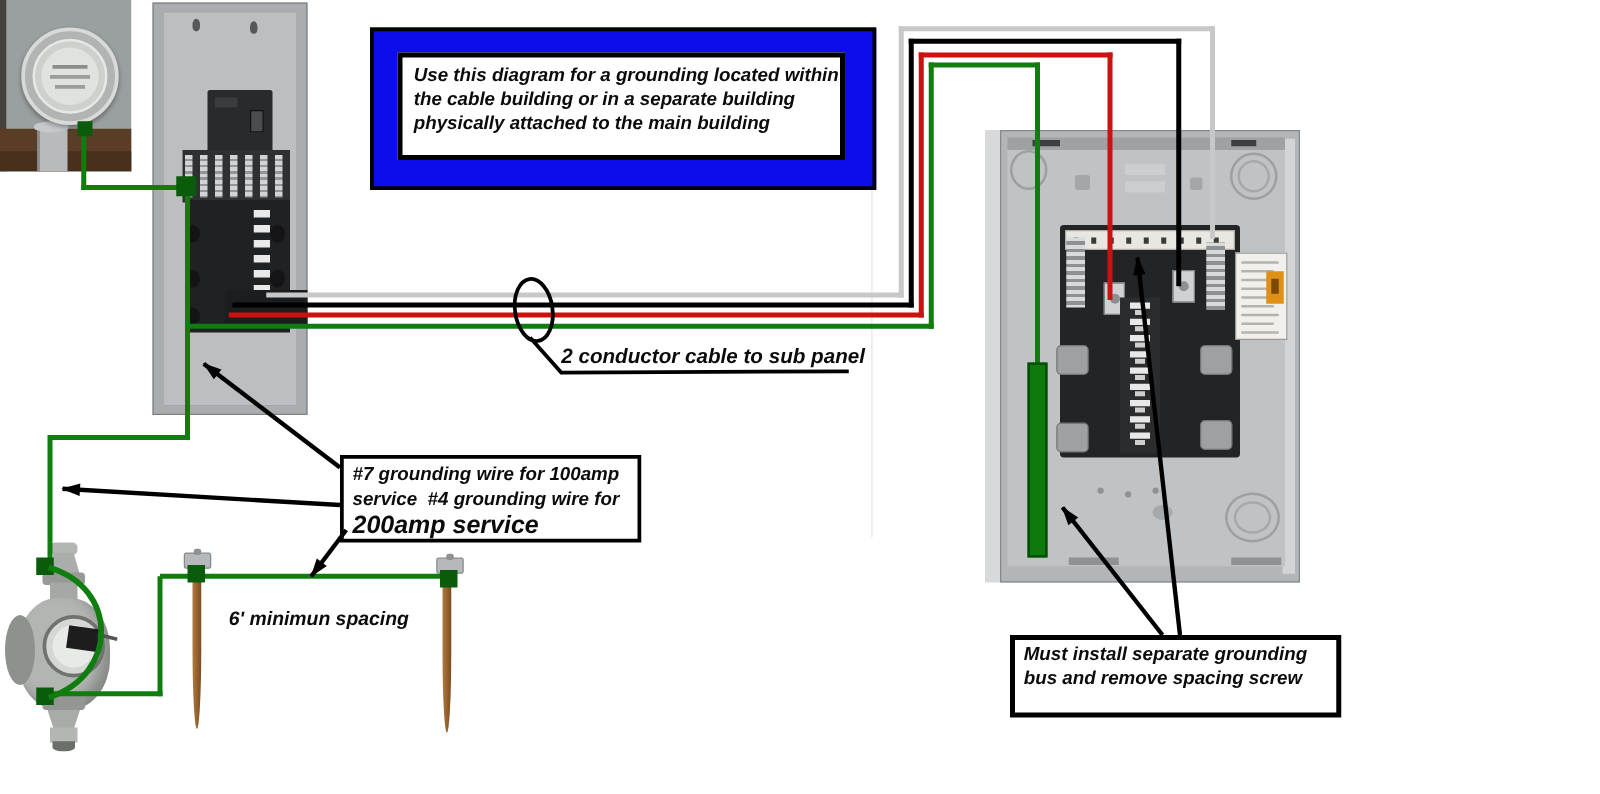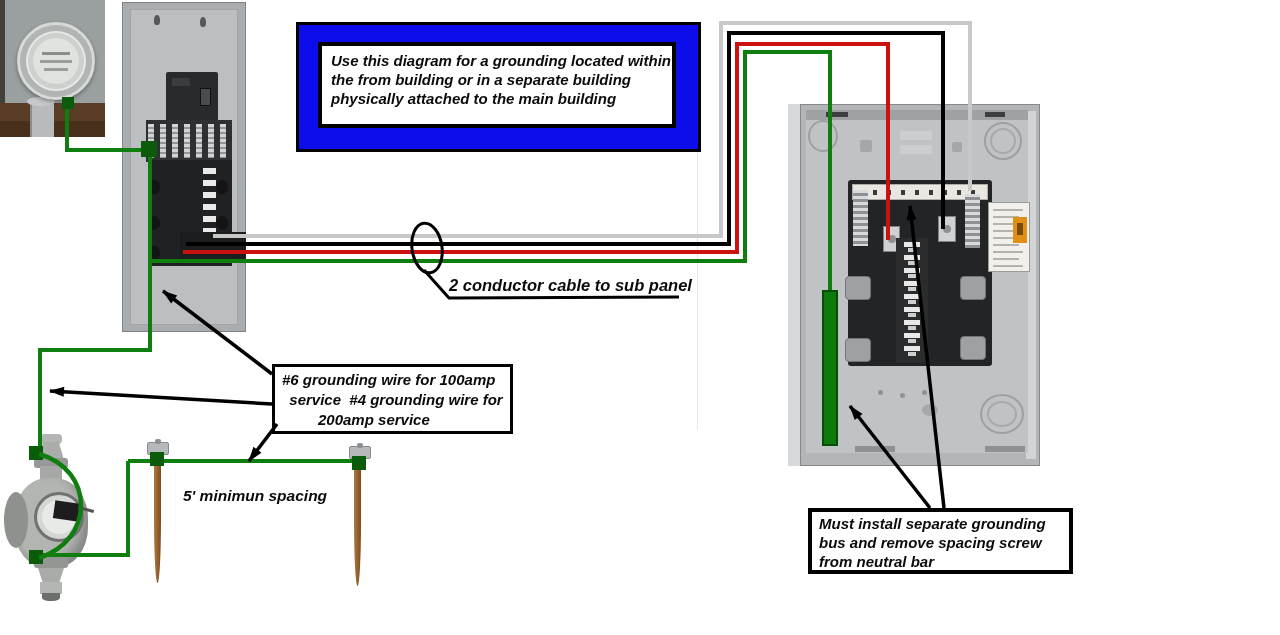--- a/index.html
+++ b/index.html
@@ -213,39 +213,38 @@
   <div class="gsq" style="left:62px;top:97px;width:12px;height:12px;"></div>
   <div class="gsq" style="left:141px;top:141px;width:16px;height:16px;"></div>
   <div class="gsq" style="left:29px;top:446px;width:14px;height:14px;"></div>
   <div class="gsq" style="left:29px;top:550px;width:14px;height:14px;"></div>
   <div class="gsq" style="left:150px;top:452px;width:14px;height:14px;"></div>
   <div class="gsq" style="left:352px;top:456px;width:14px;height:14px;"></div>
 
   <div class="abs" style="left:296px;top:22px;width:405px;height:130px;background:#0d0deb;border:3px solid #000;box-sizing:border-box;">
     <div class="abs" style="left:19px;top:17px;width:358px;height:86px;background:#fff;border:4px solid #000;box-sizing:border-box;padding:5px 0 0 9px;">
       <div class="note-text" style="font-size:15px;line-height:19px;">Use this diagram for a grounding located within</div>
-      <div class="note-text" style="font-size:15px;line-height:19px;">the from building or in a separate building</div>
+      <div class="note-text" style="font-size:15px;line-height:19px;">the cable building or in a separate building</div>
       <div class="note-text" style="font-size:15px;line-height:19px;font-style:italic;">physically attached to the main building</div>
     </div>
   </div>
 
   <div class="box" style="left:272px;top:364px;width:241px;height:70px;padding:3px 0 0 7px;">
-    <div class="note-text" style="font-size:15px;line-height:20px;">#6 grounding wire for 100amp</div>
-    <div class="note-text" style="font-size:15px;line-height:20px;text-align:center;">service  #4 grounding wire for</div>
-    <div class="note-text" style="font-size:15px;line-height:20px;margin-left:36px;">200amp service</div>
+    <div class="note-text" style="font-size:15px;line-height:20px;">#7 grounding wire for 100amp</div>
+    <div class="note-text" style="font-size:15px;line-height:20px;">service  #4 grounding wire for</div>
+    <div class="note-text" style="font-size:20px;line-height:20px;">200amp service</div>
   </div>
 
   <div class="box" style="left:808px;top:508px;width:265px;height:66px;border-width:4px;padding:2px 0 0 7px;">
     <div class="note-text" style="font-size:15px;line-height:19px;">Must install separate grounding</div>
     <div class="note-text" style="font-size:15px;line-height:19px;">bus and remove spacing screw</div>
-    <div class="note-text" style="font-size:15px;line-height:19px;">from neutral bar</div>
   </div>
 
   <div class="abs note-text" style="left:449px;top:276px;font-size:16.5px;">2 conductor cable to sub panel</div>
-  <div class="abs note-text" style="left:183px;top:487px;font-size:15.5px;">5' minimun spacing</div>
+  <div class="abs note-text" style="left:183px;top:487px;font-size:15.5px;">6' minimun spacing</div>
 
   <svg class="overlay" width="1280" height="635" viewBox="0 0 1280 635">
     <defs>
       <marker id="ah" markerUnits="userSpaceOnUse" markerWidth="20" markerHeight="14" refX="15" refY="6" orient="auto">
         <path d="M1,1 L16,6 L1,11 z" fill="#000"></path>
       </marker>
     </defs>
 
     <path d="M39,454 C95,470 95,540 39,558" fill="none" stroke="#0f7e0f" stroke-width="4.5"></path>
 

